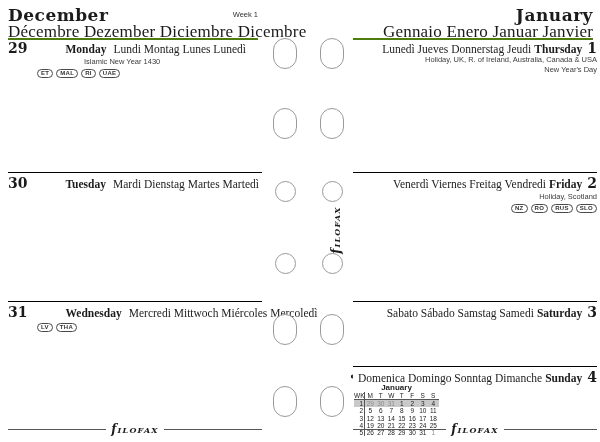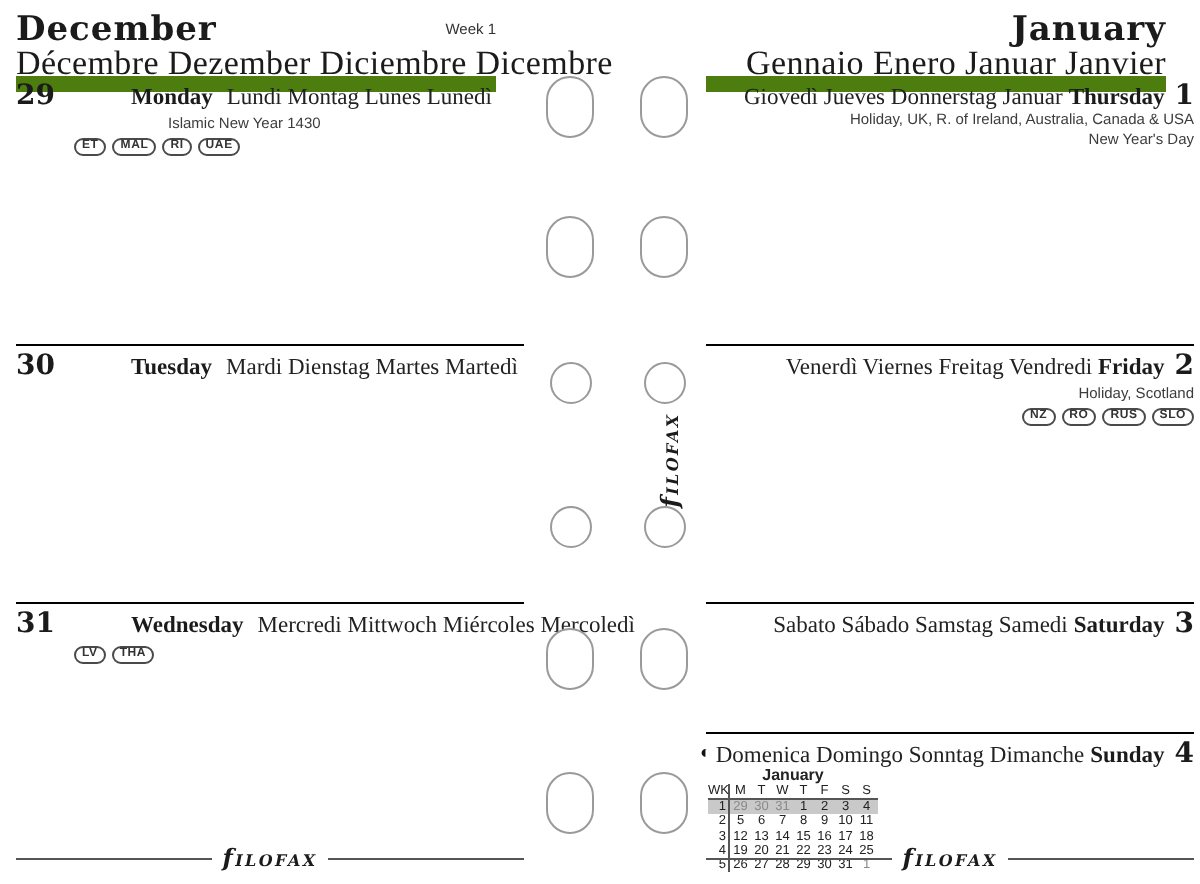--- a/index.html
+++ b/index.html
@@ -5,21 +5,21 @@
   html,body{margin:0;padding:0;background:#e8e8e8;}
   #sheet{
     position:relative;width:600px;height:442px;background:#fff;
     font-family:"Liberation Serif",serif;color:#1b1b1b;overflow:hidden;
   }
   .page{position:absolute;top:0;height:442px;}
   #page-left{left:8px;width:254px;}
   #page-right{left:353px;width:244px;}
 
   
-  .page-header{position:absolute;top:7px;left:0;right:14px;height:31px;border-bottom:8px solid #4d7c0f;}
+  .page-header{position:absolute;top:7px;left:0;right:4px;height:31px;border-bottom:2px solid #4d7c0f;}
   .hdr-row{display:flex;justify-content:space-between;align-items:flex-start;}
   .month-title{font-family:"DejaVu Serif",serif;font-weight:bold;font-size:17px;line-height:17px;letter-spacing:.5px;white-space:nowrap;}
   .week-label{font-family:"Liberation Sans",sans-serif;font-size:7.5px;color:#333;margin-top:3px;}
   .month-subtitle{font-weight:normal;font-size:17px;line-height:13px;margin-top:1px;letter-spacing:.2px;white-space:nowrap;}
   #page-right .hdr-row{justify-content:flex-end;}
   #page-right .month-subtitle{text-align:right;}
 
   
   .day-row{position:absolute;left:0;right:0;}
   .ruled{border-top:1px solid #000000;padding-top:3px;}
@@ -124,21 +124,21 @@
   <div class="page" id="page-right">
     <div class="page-header">
       <div class="hdr-row">
         <span class="month-title">January</span>
       </div>
       <div class="month-subtitle">Gennaio Enero Januar Janvier</div>
     </div>
 
     <div class="day-row" style="top:41px;">
       <div class="day-line">
-        <span class="day-langs">Giovedì Jueves Donnerstag Januar</span><span class="day-name">Thursday</span><span class="day-num">1</span>
+        <span class="day-langs">Lunedì Jueves Donnerstag Jeudi</span><span class="day-name">Thursday</span><span class="day-num">1</span>
       </div>
       <div class="holiday-note" style="margin-top:0;">Holiday, UK, R. of Ireland, Australia, Canada &amp; USA</div>
       <div class="holiday-note">New Year's Day</div>
     </div>
 
     <div class="day-row ruled" style="top:172px;">
       <div class="day-line">
         <span class="day-langs">Venerdì Viernes Freitag Vendredi</span><span class="day-name">Friday</span><span class="day-num">2</span>
       </div>
       <div class="holiday-note">Holiday, Scotland</div>

